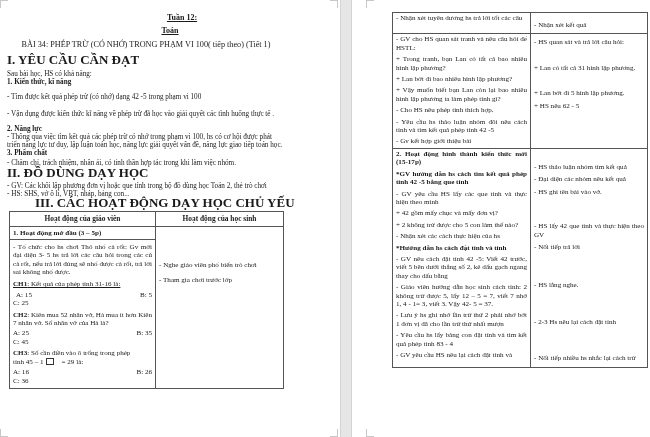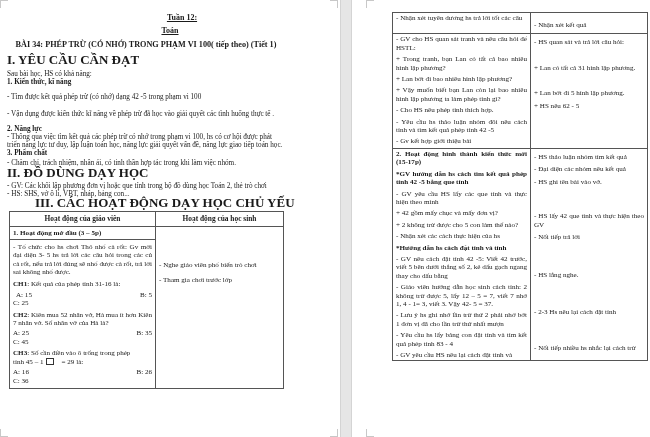--- a/index.html
+++ b/index.html
@@ -17,21 +17,21 @@
   .crop.tr { border-left-width: 1px; border-bottom-width: 1px; }
   .crop.bl { border-right-width: 1px; border-top-width: 1px; }
   .crop.br { border-left-width: 1px; border-top-width: 1px; }
 
   .line { position: absolute; font-size: 7.2px; line-height: 9px; white-space: nowrap; }
   .b { font-weight: bold; }
 
   
   .week { left: 0; width: 364px; top: 13px; font-size: 8px; font-weight: bold; text-decoration: underline; text-align: center; padding-left: 0; }
   .subject { left: 0; width: 340px; top: 26px; font-size: 8px; font-weight: bold; text-decoration: underline; text-align: center; }
-  .lesson { left: 0; width: 292px; top: 40px; font-size: 8.2px; font-weight: bold; text-align: center; }
+  .lesson { left: 0; width: 292px; top: 40px; font-size: 8.2px; font-weight: normal; text-align: center; }
   .h1 { font-size: 13px; font-weight: bold; }
 
   
   table.plan { position: absolute; border-collapse: collapse; font-size: 7.1px; line-height: 8.4px; }
   table.plan td, table.plan th { border: 1px solid #555; vertical-align: top; padding: 1px 3px; }
   table.plan th { font-weight: bold; text-align: center; font-size: 7.4px; padding: 3px 2px; }
   .p { display: block; margin-bottom: 3px; text-align: justify; }
   .abc { display: flex; justify-content: space-between; }
   .box { display: inline-block; width: 8px; height: 7px; border: 1px solid #333; vertical-align: -1px; margin: 0 8px 0 2px; }
 
@@ -79,21 +79,21 @@
         <span class="b">1. Hoạt động mở đầu (3 – 5p)</span>
       </td>
       <td rowspan="2" style="padding-top:34px;">
         <span class="p" style="margin-bottom:6px;">- Nghe giáo viên phổ biến trò chơi</span>
         <span class="p">- Tham gia chơi trước lớp</span>
       </td>
     </tr>
     <tr>
       <td class="gv" style="padding-top:3px;">
         <span class="p" style="margin-bottom:4px;">- Tổ chức cho hs chơi Thỏ nhổ cà rốt: Gv mời đại diện 3- 5 hs trả lời các câu hỏi trong các củ cà rốt, nếu trả lời đúng sẽ nhổ được cà rốt, trả lời sai không nhổ được.</span>
-        <span class="p" style="margin-bottom:2px;"><span class="b">CH1</span><span>: Kết quả của phép tính 31-16 là:</span></span>
+        <span class="p" style="margin-bottom:2px;text-decoration:underline;"><span class="b">CH1</span><span>: Kết quả của phép tính 31-16 là:</span></span>
         <span class="abc" style="padding-left:3px;">
               <span>A: 15</span>
               <span>B: 5</span>
             </span>
         <span class="p">C: 25</span>
         <span class="p" style="margin-bottom:2px;"><span class="b">CH2</span><span>: Kiên mua 52 nhãn vở, Hà mua ít hơn Kiên 7 nhãn vở. Số nhãn vở của Hà là?</span></span>
         <span class="abc">
               <span>A: 25</span>
               <span>B: 35</span>
             </span>
@@ -152,21 +152,21 @@
         <span class="p">+ 42 gồm mấy chục và mấy đơn vị?</span>
         <span class="p">+ 2 không trừ được cho 5 con làm thế nào?</span>
         <span class="p">- Nhận xét các cách thực hiện của hs</span>
         <span class="p b">*Hướng dẫn hs cách đặt tính và tính</span>
         <span class="p">- GV nêu cách đặt tính 42 -5: Viết 42 trước, viết 5 bên dưới thẳng số 2, kẻ dấu gạch ngang thay cho dấu bằng</span>
         <span class="p">- Giáo viên hướng dẫn học sinh cách tính: 2 không trừ  được 5, lấy 12 – 5 = 7, viết 7 nhớ  1, 4 - 1= 3, viết 3. Vậy 42- 5 = 37.</span>
         <span class="p">- Lưu ý hs ghi nhớ lần trừ thứ 2 phải nhớ bớt 1 đơn vị đã cho lần trừ thứ nhất mượn</span>
         <span class="p">- Yêu cầu hs lấy bảng con đặt tính và tìm kết quả phép tính 83 - 4</span>
         <span class="p" style="margin-bottom:0;">- GV yêu cầu HS nêu lại cách đặt tính và</span>
       </td>
-      <td style="padding-top:4px;">
+      <td style="padding-top:14px;">
         <span class="p" style="margin-bottom:4px;">- HS thảo luận nhóm tìm kết quả</span>
         <span class="p" style="margin-bottom:4px;">- Đại diện các nhóm nêu kết quả</span>
         <span class="p" style="margin-bottom:26px;">- HS ghi tên bài vào vở.</span>
         <span class="p" style="margin-bottom:4px;">- HS lấy 42 que tính và thực hiện theo GV</span>
         <span class="p" style="margin-bottom:30px;">- Nối tiếp trả lời</span>
         <span class="p" style="margin-bottom:28px;">- HS lắng nghe.</span>
         <span class="p" style="margin-bottom:28px;">- 2-3 Hs nêu lại cách đặt tính</span>
         <span class="p">- Nối tiếp nhiều hs nhắc lại cách trừ</span>
       </td>
     </tr>

